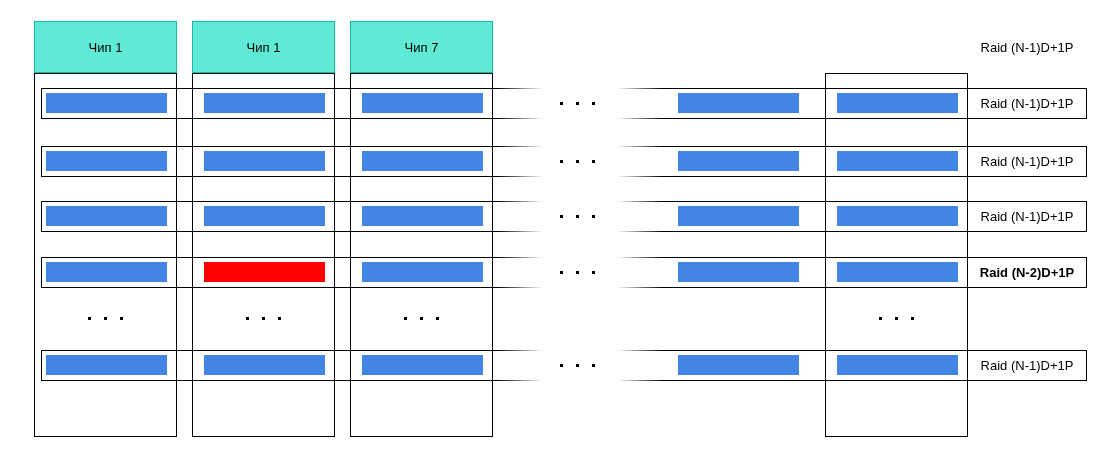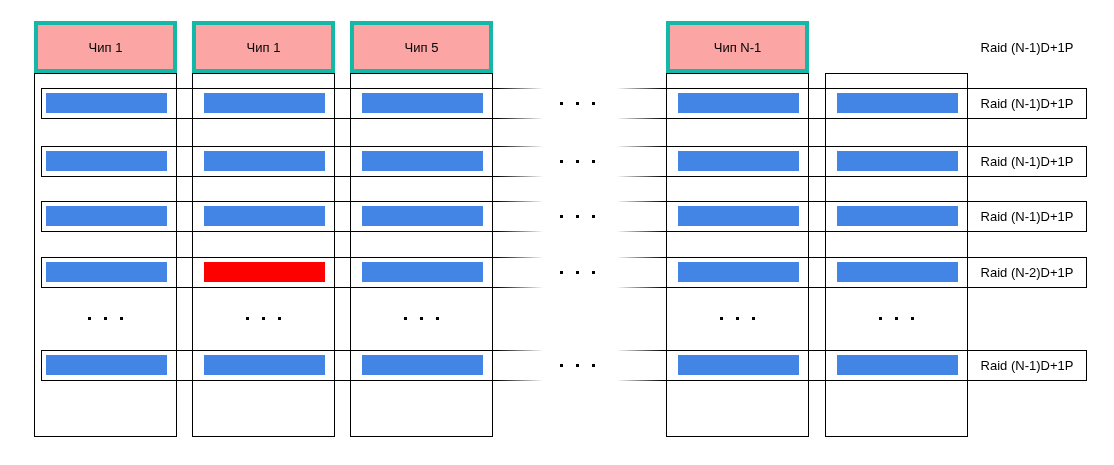--- a/index.html
+++ b/index.html
@@ -8,21 +8,21 @@
     width:1114px;height:465px;
     background:#ffffff;
     font-family:"Liberation Sans",sans-serif;
     font-size:13px;color:#000;
     overflow:hidden;
   }
   
   .chip-col{position:absolute;top:0;width:143px;height:465px;z-index:1;}
   .chip-header{
     position:absolute;left:0;top:21px;width:143px;height:52px;
-    border:4px solid #14b8a6;box-sizing:border-box;background:#fca5a5;
+    border:1px solid #14b8a6;box-sizing:border-box;background:#5eead4;
     display:flex;align-items:center;justify-content:center;
   }
   .chip-body{
     position:absolute;left:0;top:73px;width:143px;height:364px;
     border:1px solid #000;box-sizing:border-box;background:transparent;
   }
   .col-ellipsis{
     position:absolute;left:0;top:305px;width:143px;height:26px;
     display:flex;align-items:center;justify-content:center;gap:13px;
   }
@@ -79,32 +79,21 @@
     </div>
     <div class="chip-body"></div>
     <div class="col-ellipsis">
         <i class="dot"></i>
         <i class="dot"></i>
         <i class="dot"></i>
       </div>
   </div>
   <div class="chip-col" style="left:350px">
     <div class="chip-header">
-      <span>Чип 5</span>
-    </div>
-    <div class="chip-body"></div>
-    <div class="col-ellipsis">
-        <i class="dot"></i>
-        <i class="dot"></i>
-        <i class="dot"></i>
-      </div>
-  </div>
-  <div class="chip-col" style="left:666px">
-    <div class="chip-header">
-      <span>Чип N-1</span>
+      <span>Чип 7</span>
     </div>
     <div class="chip-body"></div>
     <div class="col-ellipsis">
         <i class="dot"></i>
         <i class="dot"></i>
         <i class="dot"></i>
       </div>
   </div>
   <div class="chip-col" style="left:825px">
     <div class="chip-body"></div>
@@ -140,21 +129,21 @@
     <div class="stripe-block" style="left: 636px; background: rgb(66, 133, 228);"></div>
     <div class="stripe-block" style="left: 795px; background: rgb(66, 133, 228);"></div>
     <div class="stripe-label">Raid (N-1)D+1P</div>
   </div>
   <div class="stripe-row" style="top:257px">
     <div class="stripe-block" style="left: 4px; background: rgb(66, 133, 228);"></div>
     <div class="stripe-block" style="left: 162px; background: rgb(255, 0, 0);"></div>
     <div class="stripe-block" style="left: 320px; background: rgb(66, 133, 228);"></div>
     <div class="stripe-block" style="left: 636px; background: rgb(66, 133, 228);"></div>
     <div class="stripe-block" style="left: 795px; background: rgb(66, 133, 228);"></div>
-    <div class="stripe-label" style="font-weight: normal;">Raid (N-2)D+1P</div>
+    <div class="stripe-label" style="font-weight: bold;">Raid (N-2)D+1P</div>
   </div>
   <div class="stripe-row" style="top:350px">
     <div class="stripe-block" style="left: 4px; background: rgb(66, 133, 228);"></div>
     <div class="stripe-block" style="left: 162px; background: rgb(66, 133, 228);"></div>
     <div class="stripe-block" style="left: 320px; background: rgb(66, 133, 228);"></div>
     <div class="stripe-block" style="left: 636px; background: rgb(66, 133, 228);"></div>
     <div class="stripe-block" style="left: 795px; background: rgb(66, 133, 228);"></div>
     <div class="stripe-label">Raid (N-1)D+1P</div>
   </div>
 

